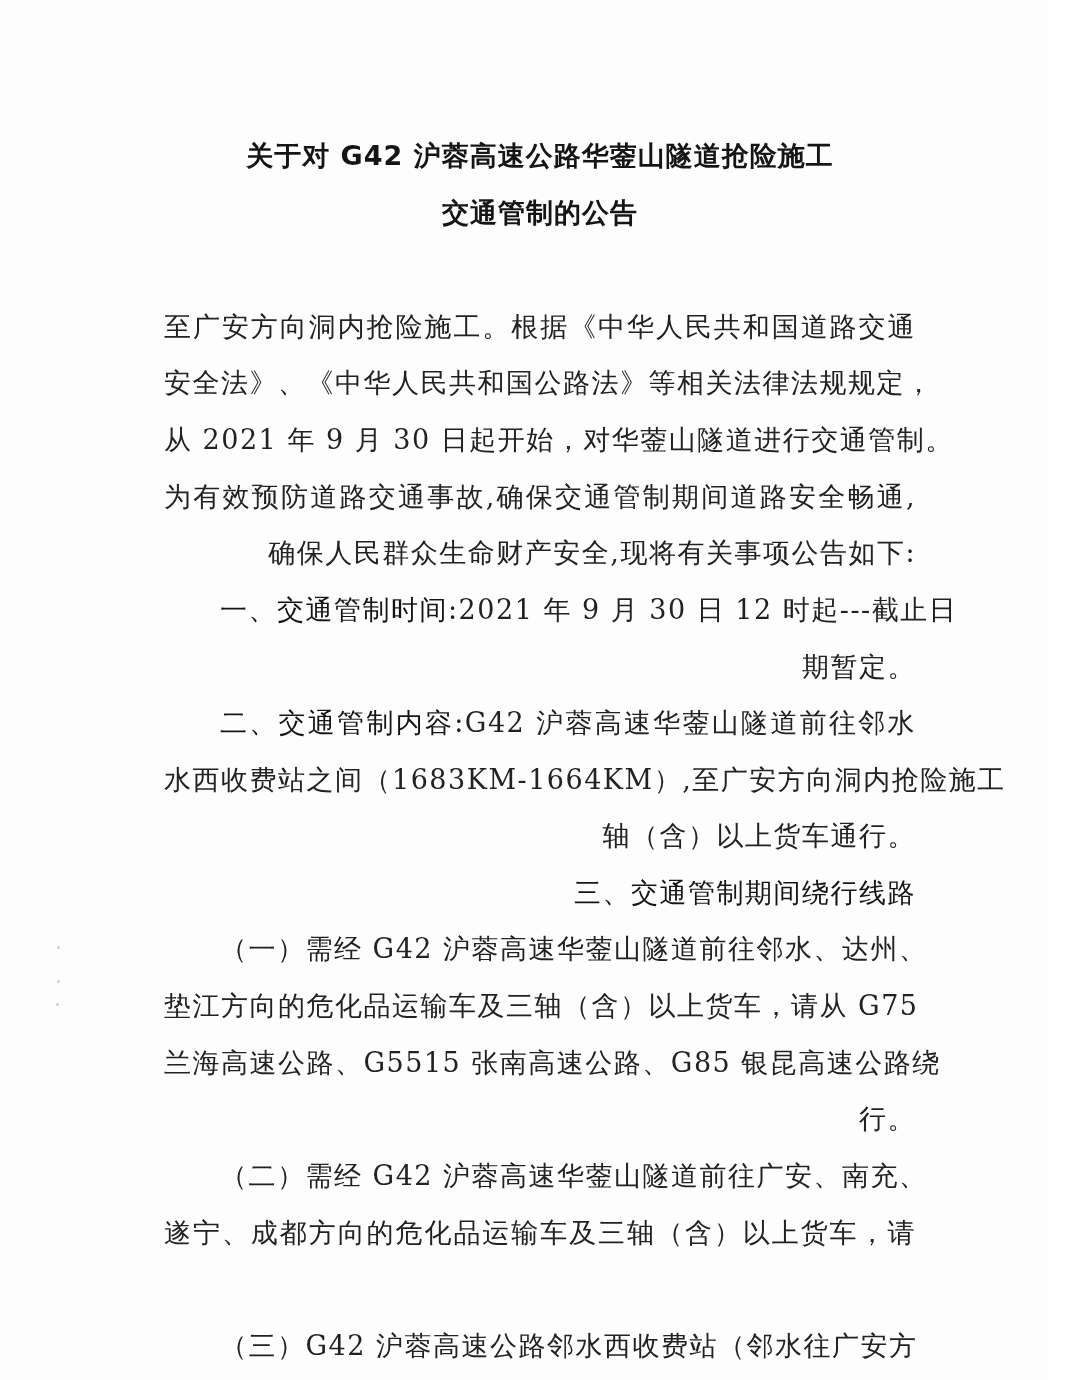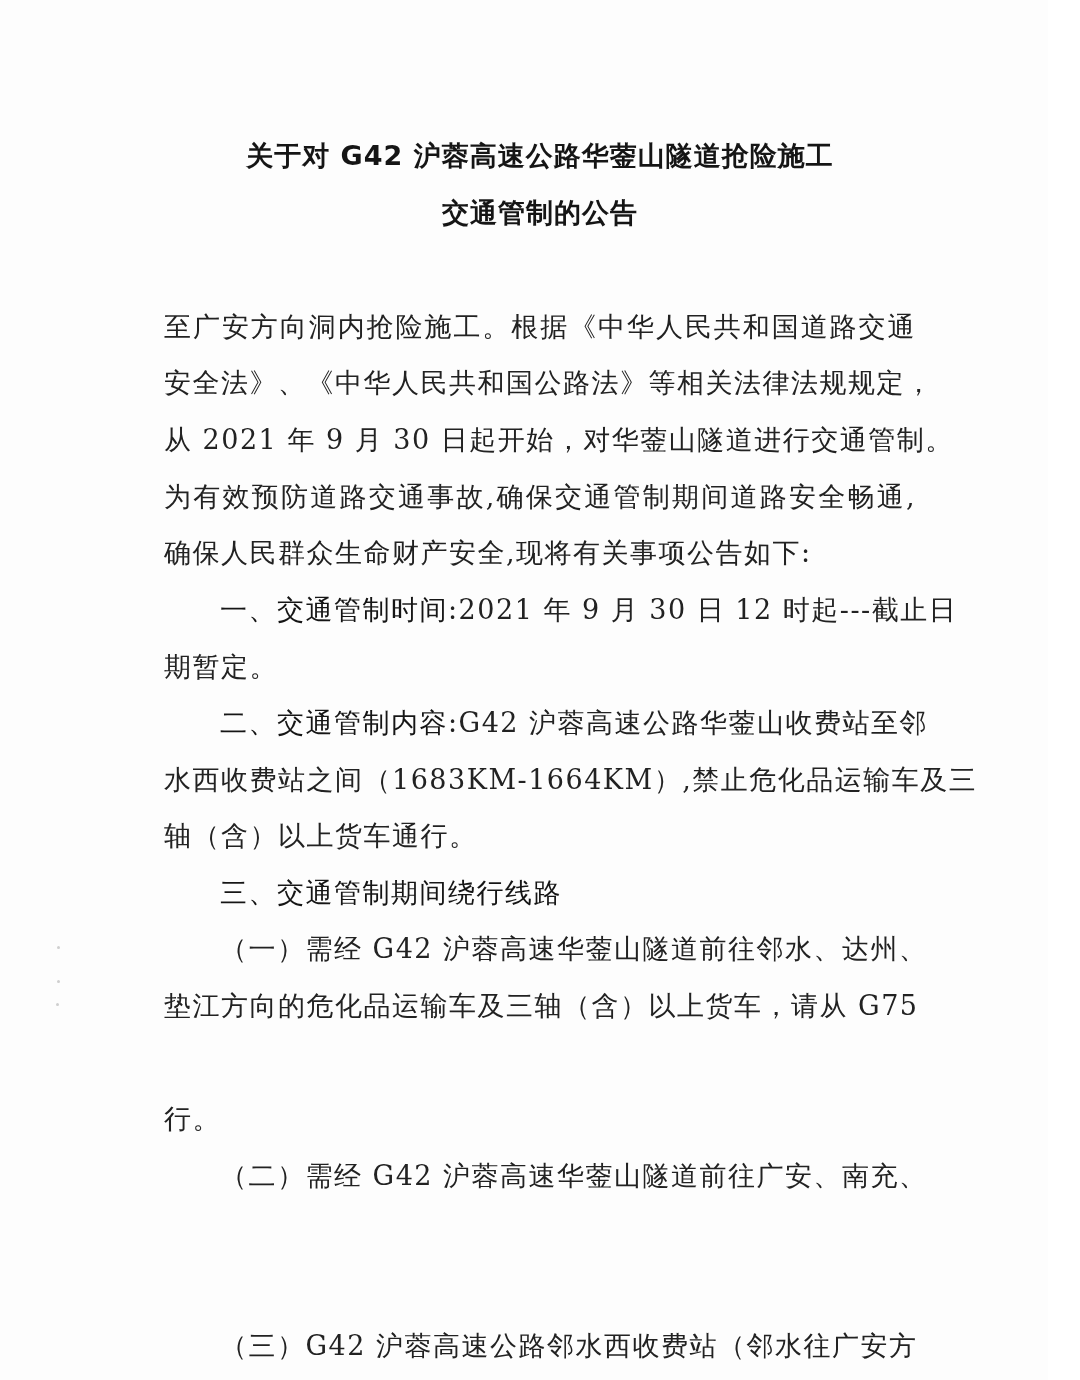--- a/index.html
+++ b/index.html
@@ -37,20 +37,21 @@
     .title.t2 { top: 195px; }
     .line {
       position: absolute;
       left: 164px;
       width: 752px;
       font-size: 27px;
       line-height: 34px;
       white-space: nowrap;
       letter-spacing: 1.5px;
       color: #222;
+      text-align: right;
     }
     .line.indent { left: 220px; width: 696px; }
     .line.justify {
       text-align: justify;
       text-align-last: justify;
     }
     .bold {
       font-family: "DejaVu Sans", "Liberation Sans", sans-serif;
       font-weight: normal;
       color: #151515;
@@ -72,30 +73,32 @@
 
   <div class="line justify" style="top:310px">至广安方向洞内抢险施工。根据《中华人民共和国道路交通</div>
   <div class="line justify" style="top:366px">安全法》、《中华人民共和国公路法》等相关法律法规规定，</div>
   <div class="line justify" style="top:423px">从 2021 年 9 月 30 日起开始，对华蓥山隧道进行交通管制。</div>
   <div class="line justify" style="top:480px">为有效预防道路交通事故,确保交通管制期间道路安全畅通,</div>
   <div class="line" style="top:536px">确保人民群众生命财产安全,现将有关事项公告如下:</div>
 
   <div class="line indent justify" style="top:593px"><span class="bold">一、交通管制时间</span><span>:2021 年 9 月 30 日 12 时起---截止日</span></div>
   <div class="line" style="top:650px">期暂定。</div>
 
-  <div class="line indent justify" style="top:706px"><span class="bold">二、交通管制内容</span><span>:G42 沪蓉高速公路华蓥山收费站至邻</span></div>
-  <div class="line justify" style="top:763px">水西收费站之间（1683KM-1664KM）,禁止危化品运输车及三</div>
+  <div class="line indent justify" style="top:706px"><span class="bold">二、交通管制内容</span><span>:G42 沪蓉高速华蓥山隧道前往邻水</span></div>
+  <div class="line justify" style="top:763px">水西收费站之间（1683KM-1664KM）,至广安方向洞内抢险施工</div>
   <div class="line" style="top:819px">轴（含）以上货车通行。</div>
 
   <div class="line indent bold" style="top:876px">三、交通管制期间绕行线路</div>
 
   <div class="line indent justify" style="top:932px">（一）需经 G42 沪蓉高速华蓥山隧道前往邻水、达州、</div>
   <div class="line justify" style="top:989px">垫江方向的危化品运输车及三轴（含）以上货车，请从 G75</div>
+  <div class="line justify" style="top:1046px">兰海高速公路、G5515 张南高速公路、G85 银昆高速公路绕</div>
   <div class="line" style="top:1102px">行。</div>
 
   <div class="line indent justify" style="top:1159px">（二）需经 G42 沪蓉高速华蓥山隧道前往广安、南充、</div>
+  <div class="line justify" style="top:1216px">遂宁、成都方向的危化品运输车及三轴（含）以上货车，请</div>
 
   <div class="line indent justify" style="top:1329px">（三）G42 沪蓉高速公路邻水西收费站（邻水往广安方</div>
 
   <div class="speck" style="left:57px; top:946px"></div>
   <div class="speck" style="left:57px; top:980px"></div>
   <div class="speck" style="left:56px; top:1003px"></div>
 </div>
 
 </body></html>

